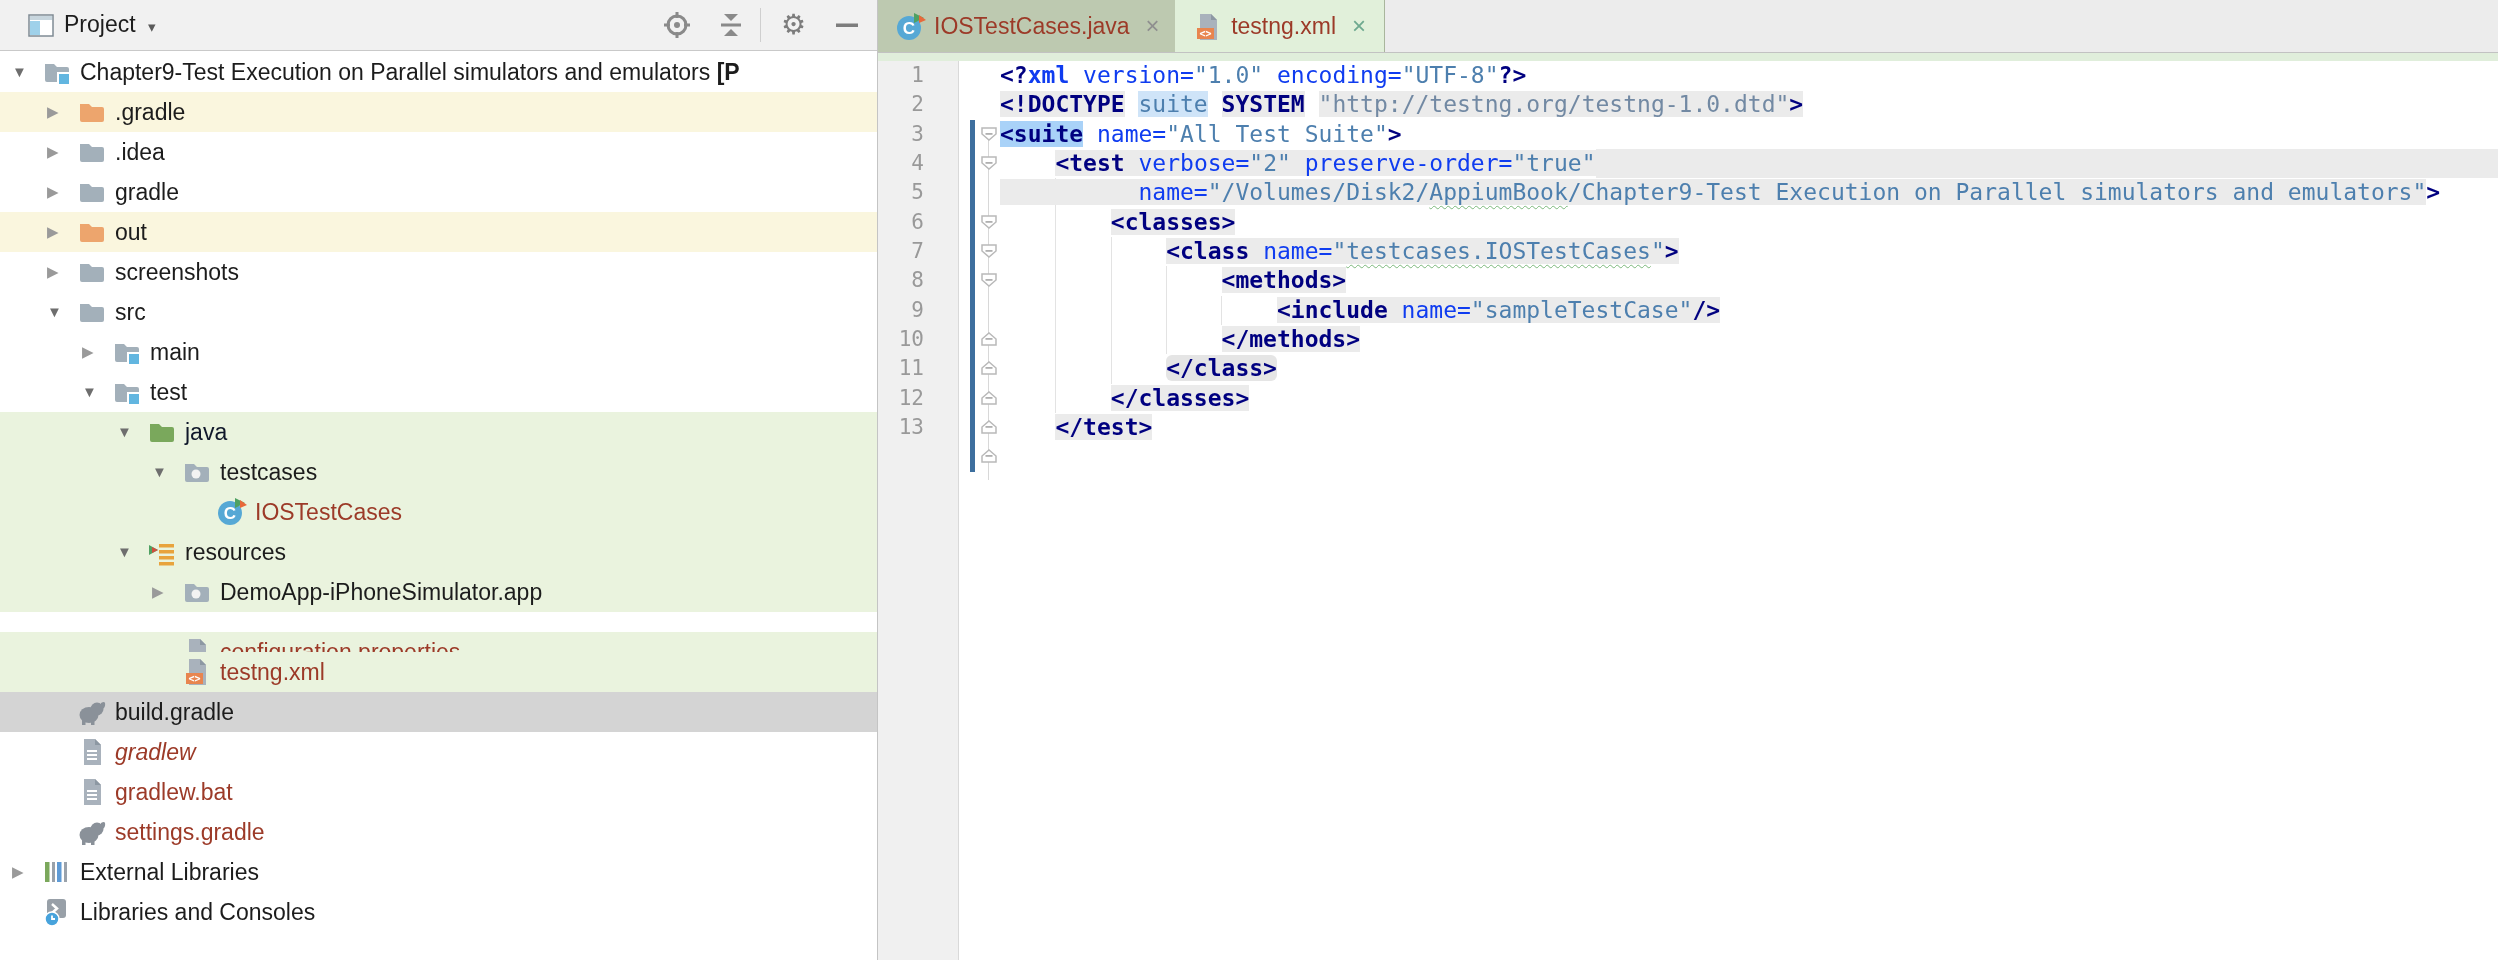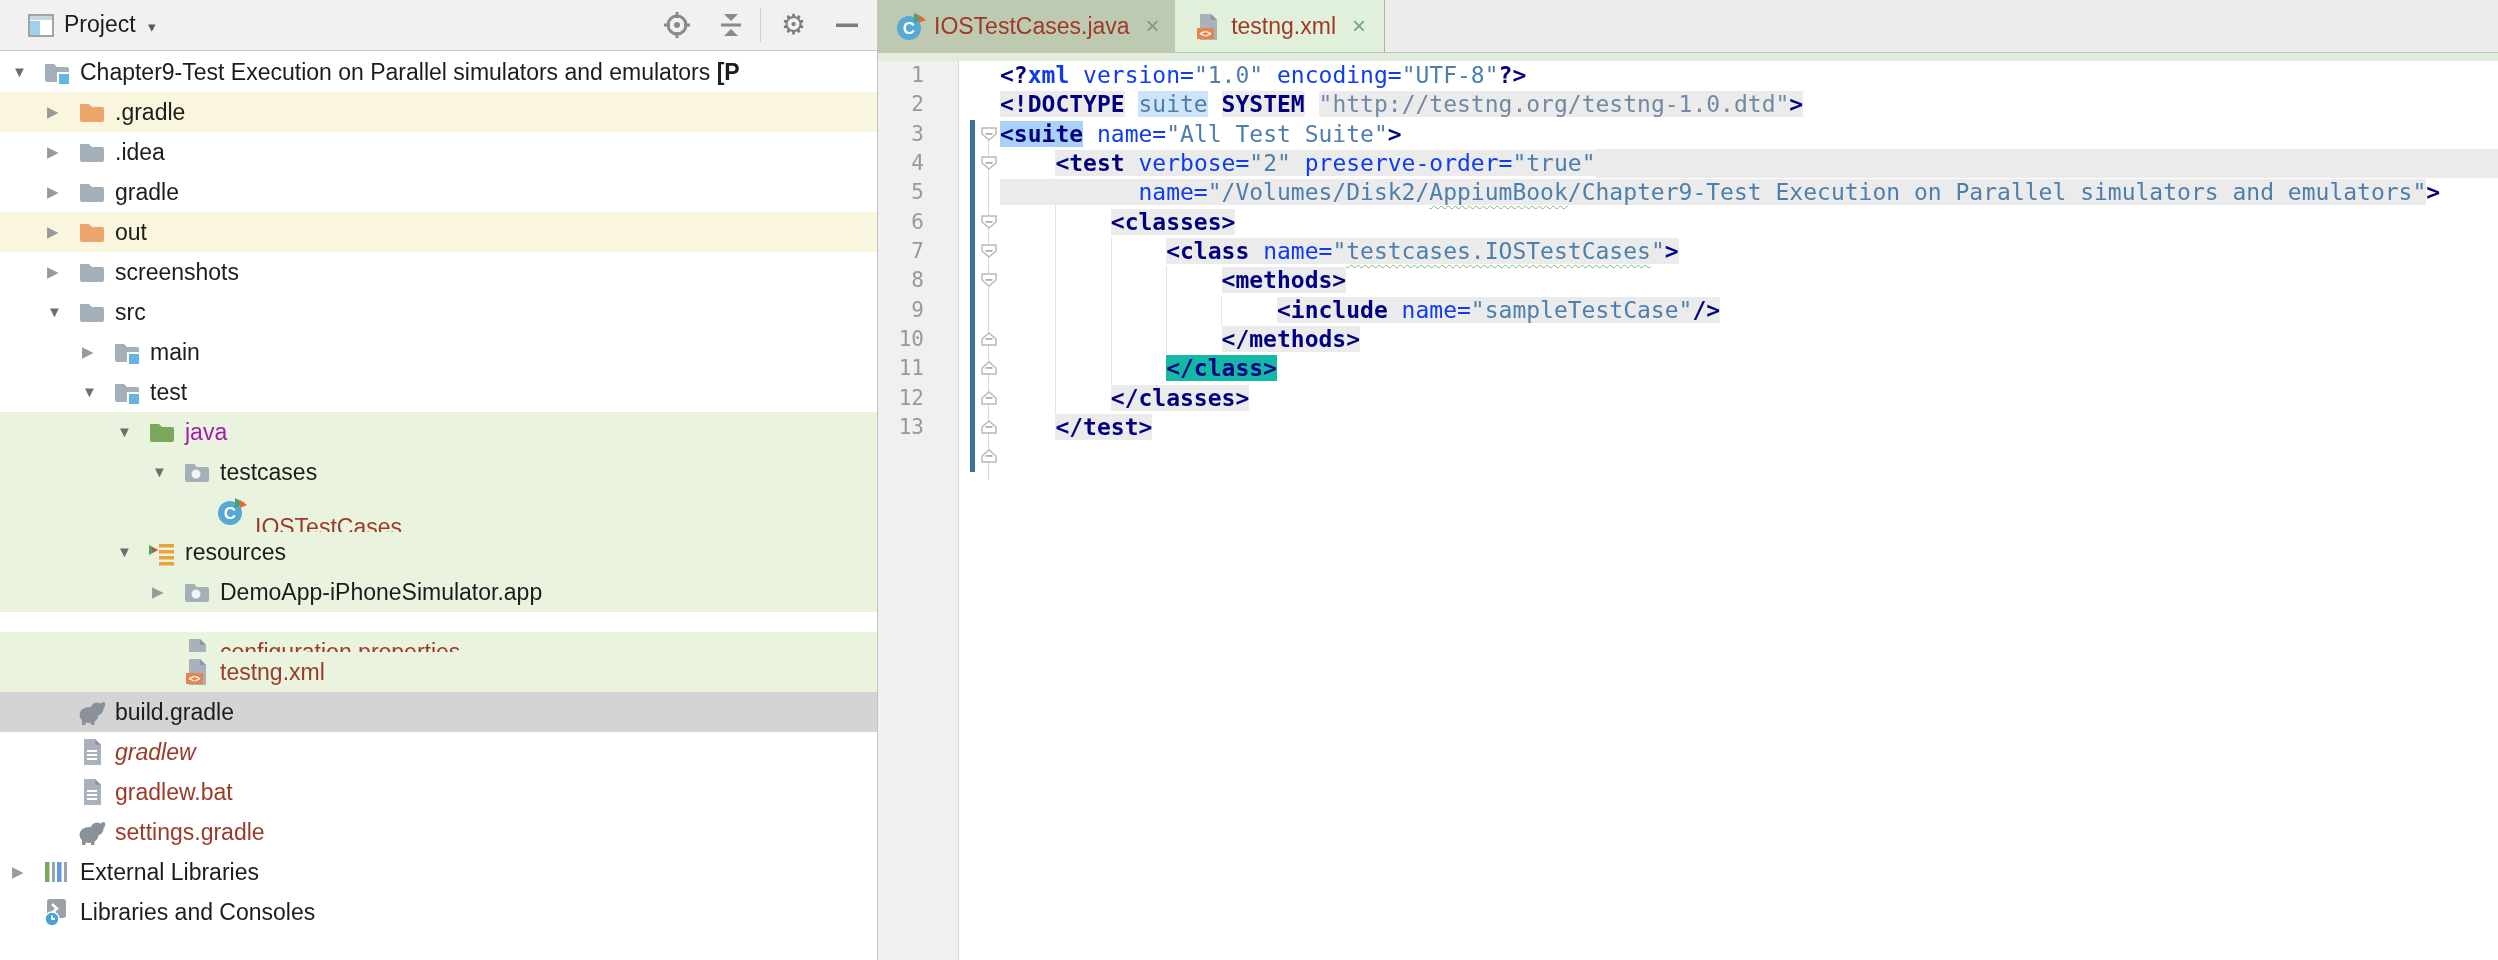--- a/index.html
+++ b/index.html
@@ -148,40 +148,40 @@
               <rect x="16" y="16" width="12" height="12" fill="#62b6e0" stroke="#fff" stroke-width="2"></rect>
             </svg></span>
           <span class="tlabel" style="left: 150px; color: rgb(28, 28, 28);">test</span>
         </div>
         <div class="trow" style="top: 360px;">
           <div class="rowbg" style="background: rgb(234, 243, 222);"></div>
           <span class="tarrow" style="left: 117px; color: rgb(110, 110, 110);">▼</span>
           <span class="ticon" style="left: 147px;"><svg width="30" height="30" viewBox="0 0 30 30">
               <path d="M3 7 h9 l3 3 h10 a2 2 0 0 1 2 2 v11 a2 2 0 0 1 -2 2 H5 a2 2 0 0 1 -2 -2 z" fill="#7aa85c"></path>
             </svg></span>
-          <span class="tlabel" style="left: 185px; color: #a21caf;">java</span>
+          <span class="tlabel" style="left: 185px; color: #0f172a;">java</span>
         </div>
         <div class="trow" style="top: 400px;">
           <div class="rowbg" style="background: rgb(234, 243, 222);"></div>
           <span class="tarrow" style="left: 152px; color: rgb(110, 110, 110);">▼</span>
           <span class="ticon" style="left: 182px;"><svg width="30" height="30" viewBox="0 0 30 30">
               <path d="M3 7 h9 l3 3 h10 a2 2 0 0 1 2 2 v11 a2 2 0 0 1 -2 2 H5 a2 2 0 0 1 -2 -2 z" fill="#a3b0ba"></path>
               <circle cx="14" cy="17" r="4.5" fill="#f2f2f2"></circle>
             </svg></span>
           <span class="tlabel" style="left: 220px; color: rgb(28, 28, 28);">testcases</span>
         </div>
         <div class="trow" style="top: 440px;">
           <div class="rowbg" style="background: rgb(234, 243, 222);"></div>
           <span class="ticon" style="left: 217px;"><svg width="30" height="30" viewBox="0 0 30 30">
               <circle cx="13" cy="16" r="12" fill="#56a8d5"></circle>
               <text x="13" y="22" font-size="17" font-family="Liberation Sans,sans-serif" font-weight="bold" fill="#fff" text-anchor="middle">C</text>
               <polygon points="18,1 28,6 18,11" fill="#4fa162"></polygon>
               <polygon points="23,3 30,8 23,11" fill="#e8683a"></polygon>
             </svg></span>
-          <span class="tlabel" style="left: 255px; color: rgb(156, 58, 40); margin-top: 15px;">IOSTestCases</span>
+          <span class="tlabel" style="left: 255px; color: rgb(156, 58, 40);">IOSTestCases</span>
         </div>
         <div class="trow" style="top: 480px;">
           <div class="rowbg" style="background: rgb(234, 243, 222);"></div>
           <span class="tarrow" style="left: 117px; color: rgb(110, 110, 110);">▼</span>
           <span class="ticon" style="left: 147px;"><svg width="30" height="30" viewBox="0 0 30 30">
               <polygon points="2,8 11,13 2,18" fill="#4fa162"></polygon>
               <polygon points="5,10 11,13 5,16" fill="#d14f3f"></polygon>
               <rect x="12" y="7" width="15" height="3.5" fill="#e8a33d"></rect>
               <rect x="12" y="13" width="15" height="3.5" fill="#e8a33d"></rect>
               <rect x="12" y="19" width="15" height="3.5" fill="#e8a33d"></rect>
@@ -353,21 +353,21 @@
         <div class="code-row" style="top: 234.64px; height: 29.33px;">
           <div class="lnum" style="color: rgb(153, 153, 153); line-height: 29.33px;">9</div>
           <span class="cpre" style="line-height: 29.33px;"><span class="tok-p" style="color: rgb(0, 0, 0);">                    </span><span class="tok-t" style="color: rgb(0, 0, 128); background: rgb(235, 235, 235);">&lt;include</span><span class="tok-p" style="color: rgb(0, 0, 0); background: rgb(235, 235, 235);"> </span><span class="tok-a" style="color: rgb(15, 60, 240); background: rgb(235, 235, 235);">name=</span><span class="tok-v" style="color: rgb(77, 127, 174); background: rgb(235, 235, 235);">"sampleTestCase"</span><span class="tok-t" style="color: rgb(0, 0, 128); background: rgb(235, 235, 235);">/&gt;</span></span>
         </div>
         <div class="code-row" style="top: 263.97px; height: 29.33px;">
           <div class="lnum" style="color: rgb(153, 153, 153); line-height: 29.33px;">10</div>
           <span class="cpre" style="line-height: 29.33px;"><span class="tok-p" style="color: rgb(0, 0, 0);">                </span><span class="tok-t" style="color: rgb(0, 0, 128); background: rgb(235, 235, 235);">&lt;/methods&gt;</span></span>
         </div>
         <div class="code-row" style="top: 293.3px; height: 29.33px;">
           <div class="lnum" style="color: rgb(153, 153, 153); line-height: 29.33px;">11</div>
-          <span class="cpre" style="line-height: 29.33px;"><span class="tok-p" style="color: rgb(0, 0, 0);">            </span><span class="tok-t" style="color: rgb(0, 0, 128); background: #14b8a6;">&lt;/class&gt;</span></span>
+          <span class="cpre" style="line-height: 29.33px;"><span class="tok-p" style="color: rgb(0, 0, 0);">            </span><span class="tok-t" style="color: rgb(0, 0, 128); background: #e5e5e5; border-radius: 6px;">&lt;/class&gt;</span></span>
         </div>
         <div class="code-row" style="top: 322.63px; height: 29.33px;">
           <div class="lnum" style="color: rgb(153, 153, 153); line-height: 29.33px;">12</div>
           <span class="cpre" style="line-height: 29.33px;"><span class="tok-p" style="color: rgb(0, 0, 0);">        </span><span class="tok-t" style="color: rgb(0, 0, 128); background: rgb(235, 235, 235);">&lt;/classes&gt;</span></span>
         </div>
         <div class="code-row" style="top: 351.96px; height: 29.33px;">
           <div class="lnum" style="color: rgb(153, 153, 153); line-height: 29.33px;">13</div>
           <span class="cpre" style="line-height: 29.33px;"><span class="tok-p" style="color: rgb(0, 0, 0);">    </span><span class="tok-t" style="color: rgb(0, 0, 128); background: rgb(235, 235, 235);">&lt;/test&gt;</span></span>
         </div>
         <div class="gutter-sep" style="background: rgb(217, 217, 217);"></div>

